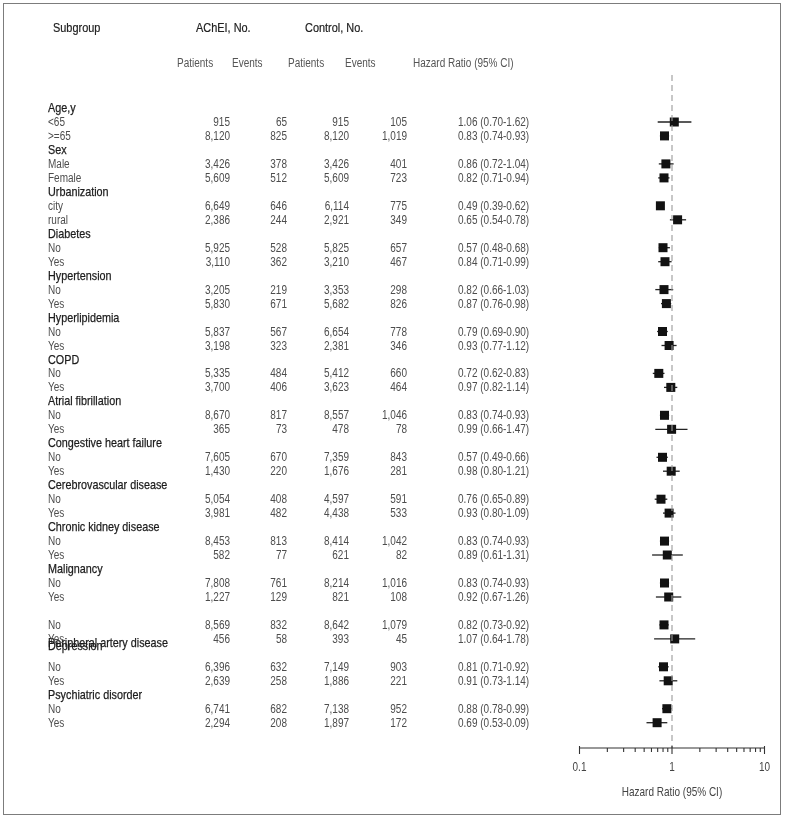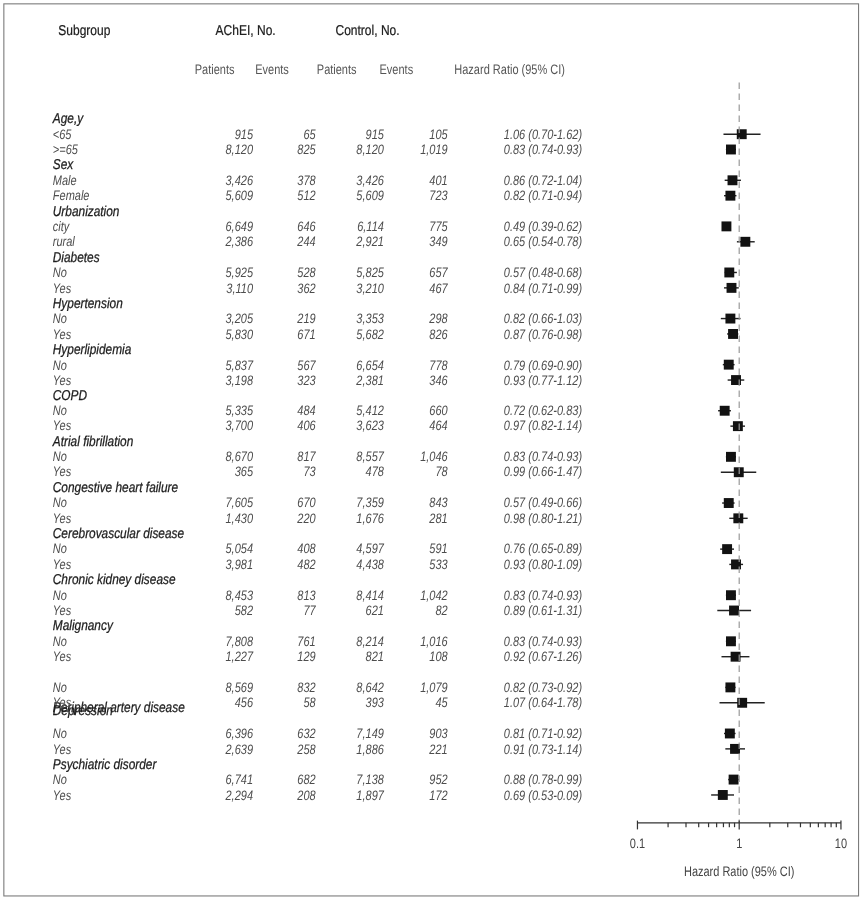--- a/index.html
+++ b/index.html
@@ -16,21 +16,21 @@
       position: absolute; top: 21px; white-space: nowrap;
       font-size: 13px; line-height: 14px; color: #202020;
       -webkit-text-stroke: 0.2px #202020;
       transform: scaleX(.84); transform-origin: 0 50%;
     }
     .sh {
       position: absolute; top: 56px; white-space: nowrap;
       font-size: 12.5px; line-height: 14px; color: #555555;
       transform: scaleX(.8); transform-origin: 0 50%;
     }
-    .row { position: absolute; left: 0; width: 787px; height: 14px; font-style: italic; }
+    .row { position: absolute; left: 0; width: 787px; height: 14px; }
     .t {
       position: absolute; top: 0; white-space: nowrap;
       font-size: 12.5px; line-height: 14px; color: #4d4d4d;
     }
     .l { transform: scaleX(.8); transform-origin: 0 50%; }
     .r { text-align: right; transform: scaleX(.8); transform-origin: 100% 50%; }
     .grp {
       color: #1c1c1c; font-size: 13px;
       -webkit-text-stroke: 0.25px #1c1c1c;
       transform: scaleX(.83); transform-origin: 0 50%;

